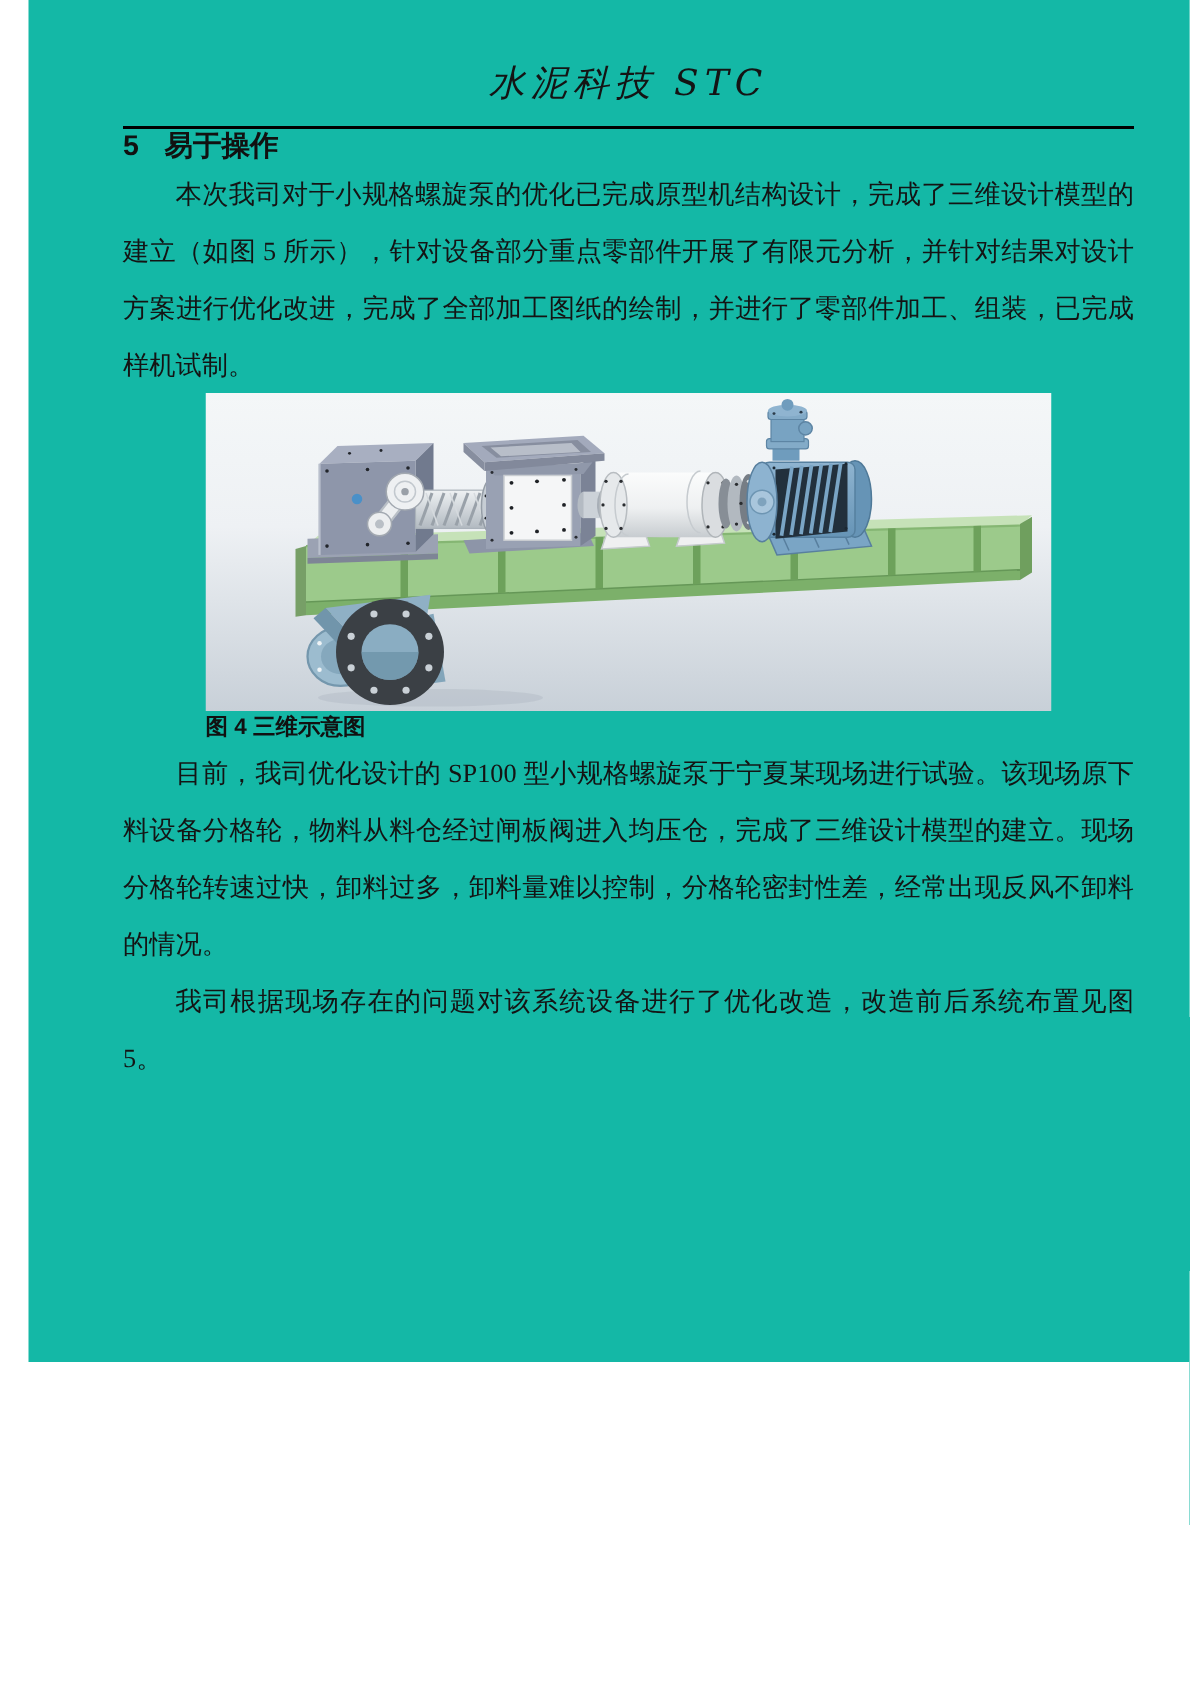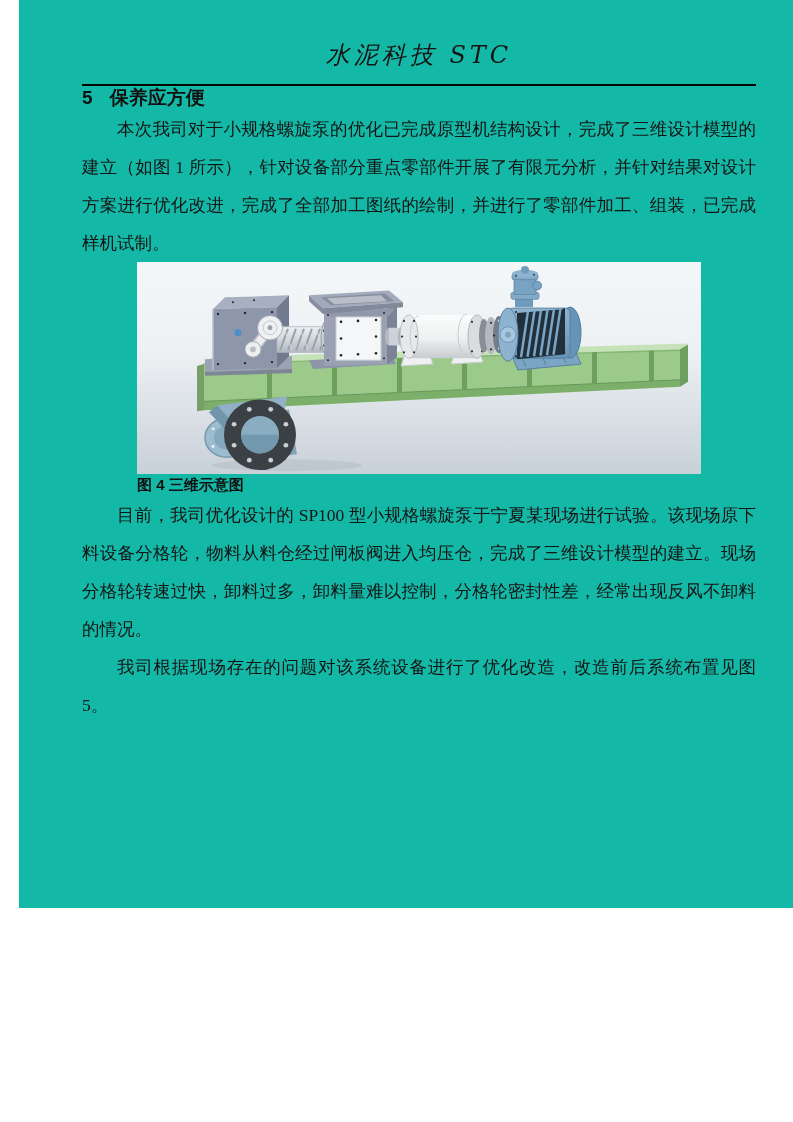--- a/index.html
+++ b/index.html
@@ -89,24 +89,24 @@
 </head>
 <body>
 
 <div class="page">
   <div class="content">
 
     <div class="journal-title">水泥科技 STC</div>
     <div class="header-rule"></div>
 
 
-    <h2 class="section-heading"><span class="sec-num">5</span><span class="sec-title">保养应方便</span></h2>
-
-
-    <p class="para">本次我司对于小规格螺旋泵的优化已完成原型机结构设计，完成了三维设计模型的建立（如图 1 所示），针对设备部分重点零部件开展了有限元分析，并针对结果对设计方案进行优化改进，完成了全部加工图纸的绘制，并进行了零部件加工、组装，已完成样机试制。</p>
+    <h2 class="section-heading"><span class="sec-num">5</span><span class="sec-title">易于操作</span></h2>
+
+
+    <p class="para">本次我司对于小规格螺旋泵的优化已完成原型机结构设计，完成了三维设计模型的建立（如图 5 所示），针对设备部分重点零部件开展了有限元分析，并针对结果对设计方案进行优化改进，完成了全部加工图纸的绘制，并进行了零部件加工、组装，已完成样机试制。</p>
 
     <figure class="figure">
       <svg class="model" viewBox="0 0 564 216" preserveAspectRatio="none" aria-hidden="true">
         <defs>
           <linearGradient id="bgGrad" x1="0" y1="0" x2="0" y2="1">
             <stop offset="0" stop-color="#f4f7f8"></stop>
             <stop offset="0.42" stop-color="#eef1f4"></stop>
             <stop offset="1" stop-color="#c8d0d8"></stop>
           </linearGradient>
           <linearGradient id="tubeGrad" x1="0" y1="0" x2="0" y2="1">

